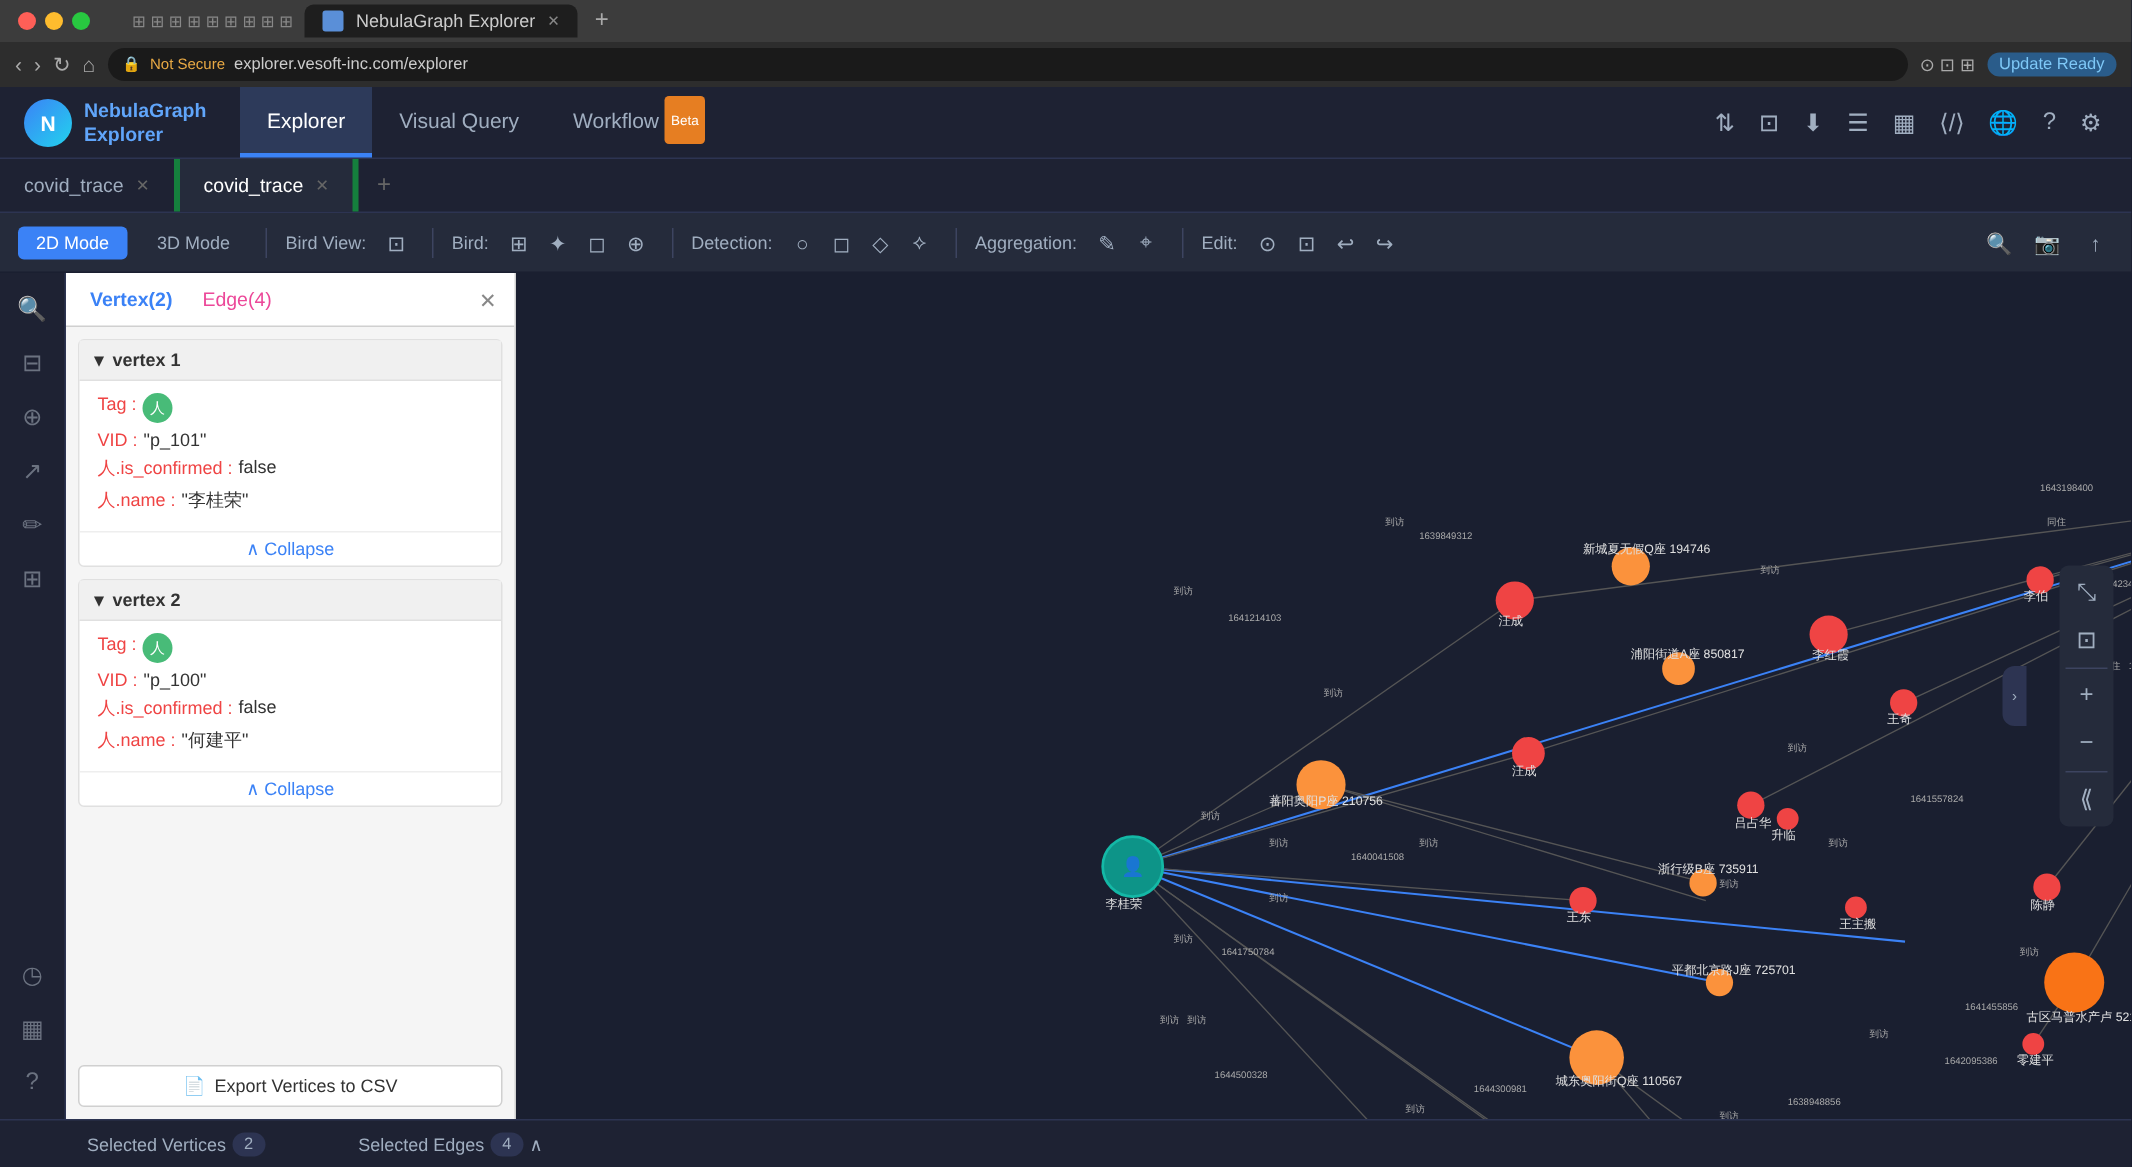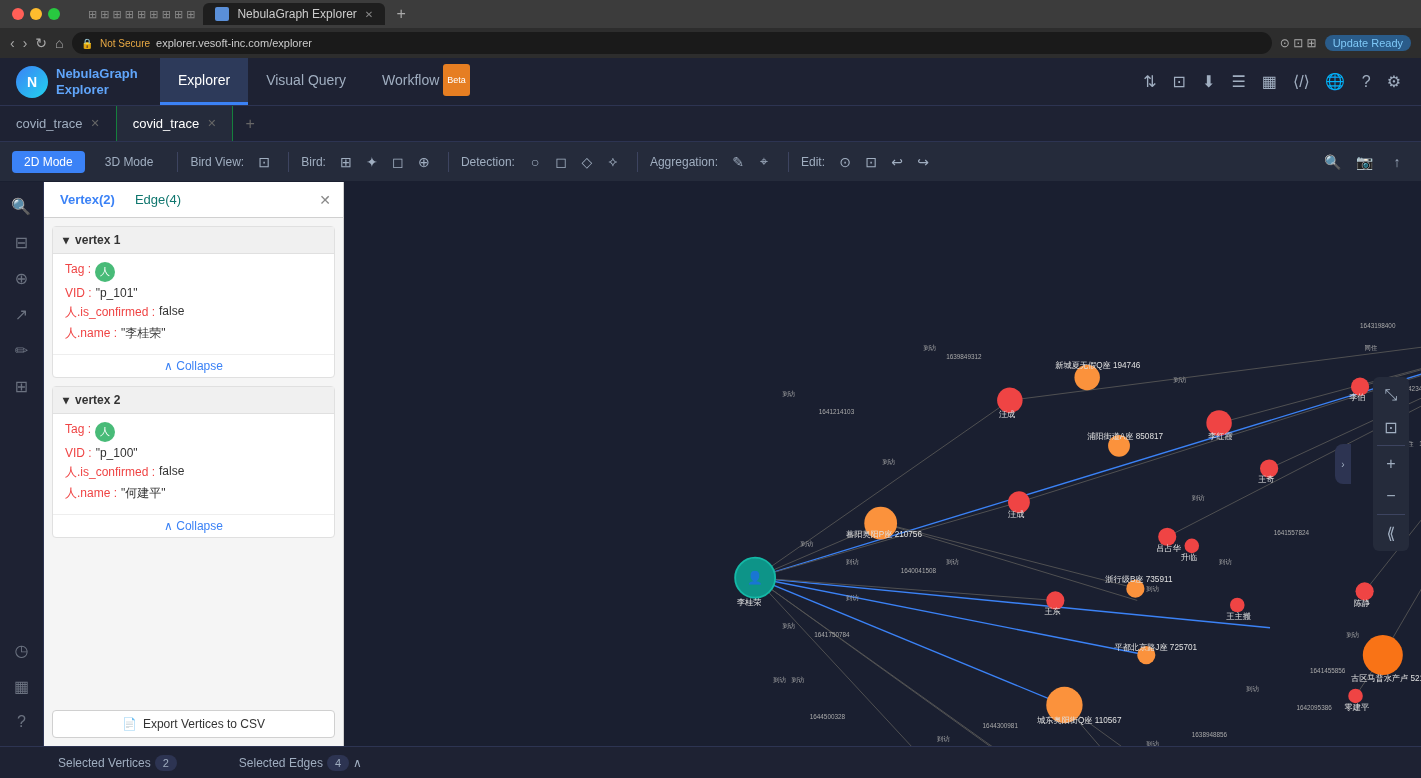--- a/index.html
+++ b/index.html
@@ -165,21 +165,21 @@
       flex-shrink: 0;
     }
     .graph-tab {
       padding: 0 16px;
       height: 100%;
       display: flex;
       align-items: center;
       gap: 8px;
       font-size: 13px;
       color: #a0aec0;
-      border-right: 1px solid #15803d;
+      border-right: 4px solid #15803d;
       cursor: pointer;
       text-align: center;
     }
     .graph-tab.active { background: #252b3b; color: white; }
     .graph-tab .tab-close { color: #666; font-size: 11px; }
     .add-tab-btn { padding: 0 12px; color: #666; cursor: pointer; font-size: 16px; }
 
     .mode-toolbar {
       height: 40px;
       background: #252b3b;
@@ -265,21 +265,21 @@
       background: white;
       gap: 4px;
     }
     .panel-tab {
       font-size: 13px;
       color: #3b82f6;
       font-weight: 600;
       cursor: pointer;
       padding: 2px 4px;
     }
-    .panel-tab.secondary { color: #0f766e; font-weight: normal; margin-left: 8px; }
+    .panel-tab.secondary { color: #ec4899; font-weight: normal; margin-left: 8px; }
     .panel-close { margin-left: auto; color: #888; cursor: pointer; font-size: 14px; }
     .panel-body { flex: 1; overflow-y: auto; padding: 8px; }
 
     .vertex-section {
       background: white;
       border: 1px solid #e0e0e0;
       border-radius: 4px;
       margin-bottom: 8px;
     }
     .vertex-header {

